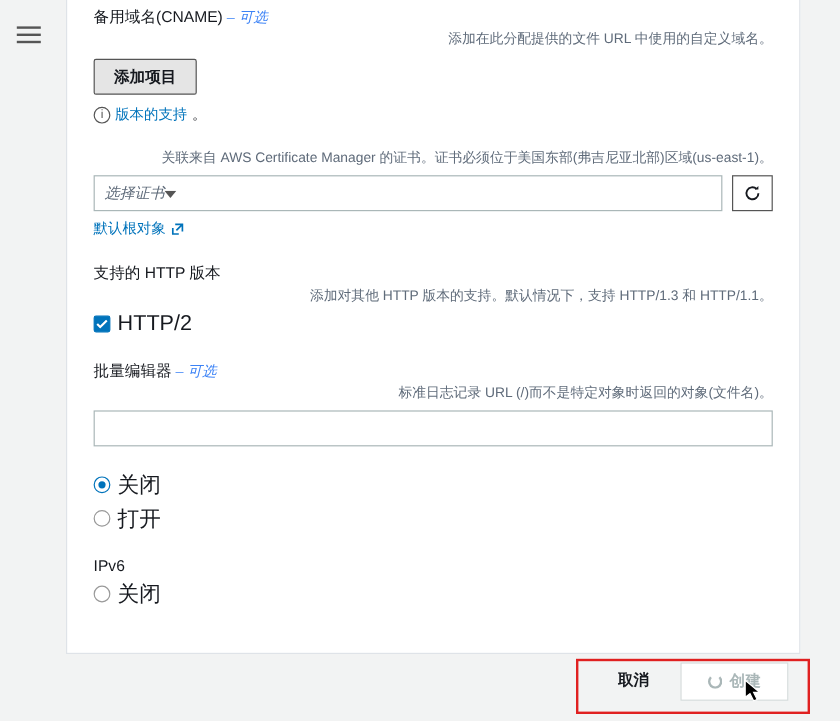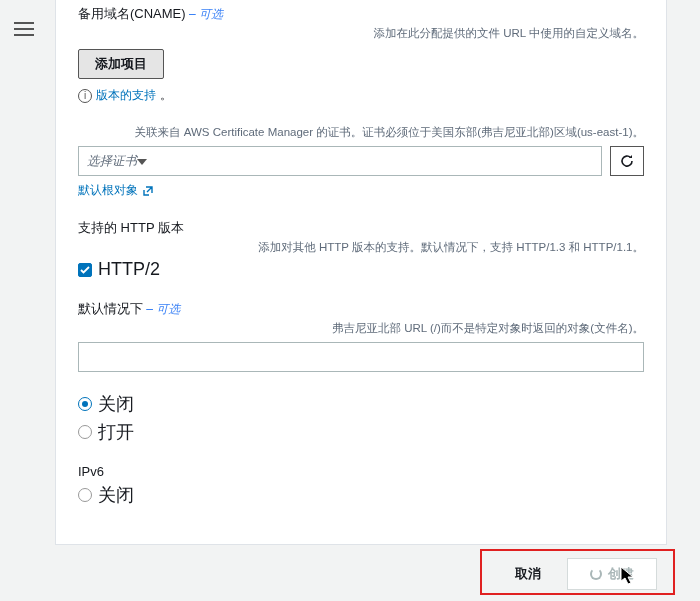--- a/index.html
+++ b/index.html
@@ -168,21 +168,21 @@
     margin-top: 6px;
     padding: 0 8px;
     font-size: 13px;
   }
   .footer {
     position: absolute;
     left: 55px; top: 552px;
     width: 612px;
     height: 44px;
     display: flex;
-    align-items: center;
+    align-items: flex-start;
     justify-content: flex-end;
     gap: 10px;
     padding-right: 10px;
   }
   .btn-cancel {
     background: transparent;
     border: none;
     font-size: 13px;
     font-weight: 600;
     color: #16191f;
@@ -284,23 +284,23 @@
           <svg width="10" height="8" viewBox="0 0 10 8">
               <path d="M1 4 L3.5 6.5 L9 1" stroke="#fff" stroke-width="1.8" fill="none"></path>
             </svg>
         </span>
         <span>HTTP/2</span>
       </div>
     </div>
 
     <div class="section">
       <div>
-        <span class="sec-title">默认情况下</span><span class="sec-optional"> – 可选</span>
-      </div>
-      <div class="sec-desc">弗吉尼亚北部 URL (/)而不是特定对象时返回的对象(文件名)。</div>
+        <span class="sec-title">批量编辑器</span><span class="sec-optional"> – 可选</span>
+      </div>
+      <div class="sec-desc">标准日志记录 URL (/)而不是特定对象时返回的对象(文件名)。</div>
       <input type="text" class="text-input" style="">
     </div>
 
     <div class="section">
       <div class="radio-row">
         <span class="radio sel"></span>
         <span>关闭</span>
       </div>
       <div class="radio-row">
         <span class="radio"></span>

